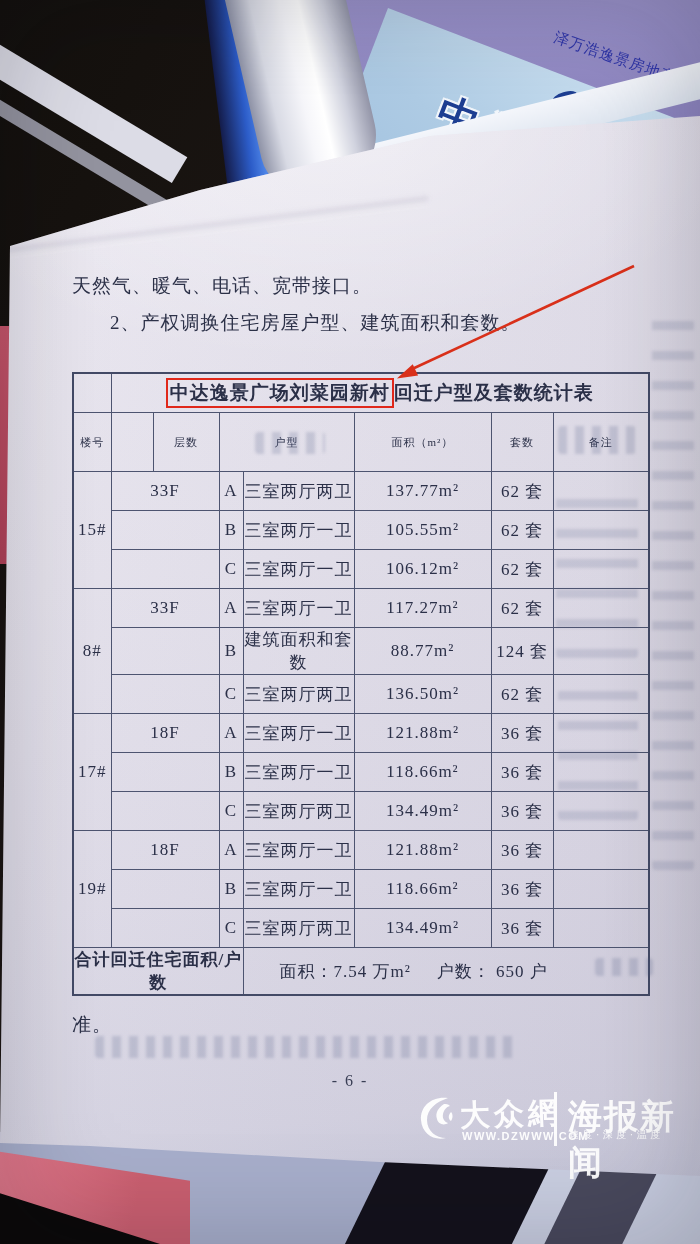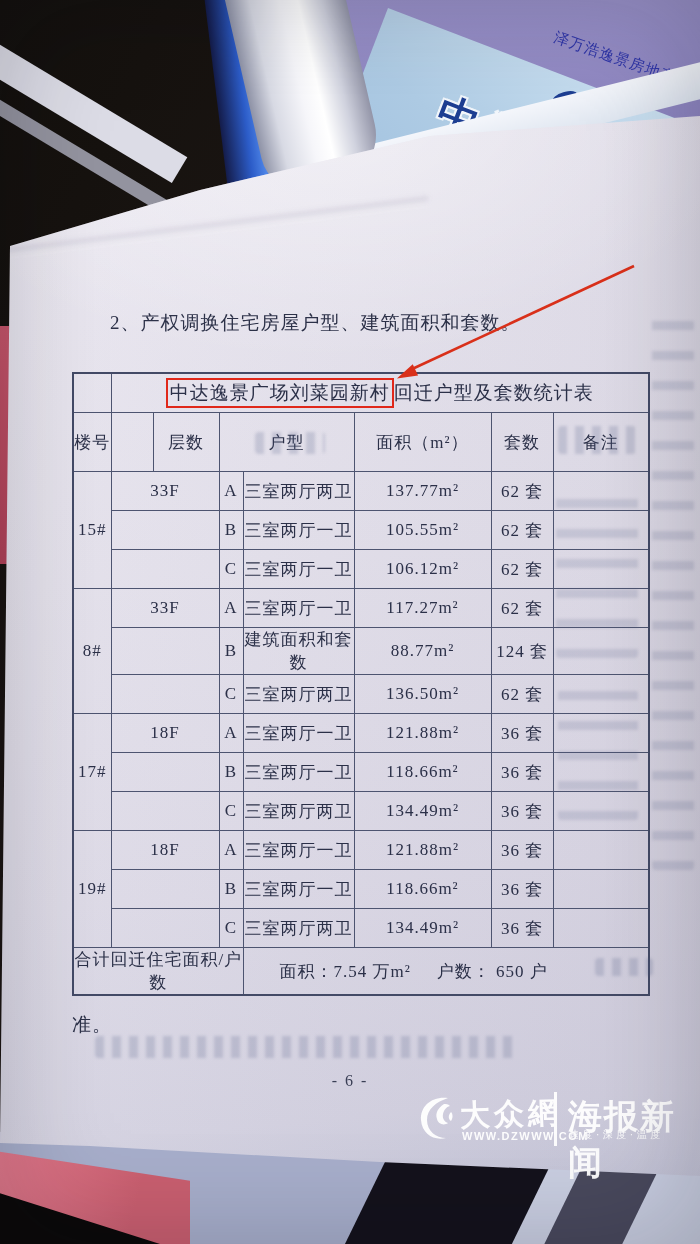--- a/index.html
+++ b/index.html
@@ -44,27 +44,27 @@
   .l1{top:236px;} .l2{top:274px;} .l3{top:311px;text-indent:38px;}
   .n1{top:976px;text-indent:38px;} .n2{top:1013px;}
   .pagenum{left:300px;top:1072px;width:100px;text-align:center;font-size:16px;color:#3a3f55;letter-spacing:2px;}
   
   table.stat{position:absolute;left:72px;top:372px;width:576px;border-collapse:collapse;table-layout:fixed;
     font-size:17px;color:#2b3048;}
   table.stat td{border:1.5px solid #4d5470;text-align:center;vertical-align:middle;letter-spacing:1px;
     overflow:hidden;padding:0;}
   table.stat{border:2px solid #434a66;}
   tr.r-title td{height:38px;}
-  tr.r-head td{height:58px;font-size:17px;}
+  tr.r-head td{height:58px;font-size:11px;}
   tr.r-data td{height:38px;}
   tr.r-total td{height:34px;}
-  .titlecell{font-weight:normal;font-size:19px;letter-spacing:.5px;}
+  .titlecell{font-weight:bold;font-size:19px;letter-spacing:.5px;}
   .redbox{display:inline-block;border:2px solid #e0281a;padding:0 2px;line-height:26px;}
   .totalval{text-align:left !important;padding-left:36px !important;letter-spacing:2px;margin-left:12px;}
-  .totalval b,.totallabel{font-weight:normal;}
+  .totalval b,.totallabel{font-weight:bold;}
   .gap{display:inline-block;width:26px;}
   
   svg.arrow{left:0;top:0;pointer-events:none;}
   
   .ghost{position:absolute;border-radius:4px;filter:blur(1.6px);
     background:repeating-linear-gradient(90deg,rgba(76,88,130,.20) 0 9px,rgba(76,88,130,0) 9px 17px);}
   .ghostv{position:absolute;border-radius:4px;filter:blur(1.8px);
     background:repeating-linear-gradient(0deg,rgba(76,88,130,.16) 0 9px,rgba(76,88,130,0) 9px 30px);}
   
   .wm{left:418px;top:1088px;width:282px;height:66px;color:#fff;opacity:.96;
@@ -113,20 +113,21 @@
   <div class="abs bot-light"></div>
   <div class="abs bot-band1"></div>
   <div class="abs bot-band2"></div>
   <div class="abs bot-pink"></div>
   <div class="abs bot-black"></div>
   <div class="abs pinksliver"></div>
 
   <div class="abs page">
     <div class="abs crease"></div>
 
+    <div class="abs doctext p-line l2">天然气、暖气、电话、宽带接口。</div>
     <div class="abs doctext p-line l3">2、产权调换住宅房屋户型、建筑面积和套数。</div>
 
     <table class="stat">
       <colgroup>
         <col style="width:38px">
           <col style="width:42px">
           <col style="width:66px">
           <col style="width:24px">
         <col style="width:111px">
           <col style="width:137px">

